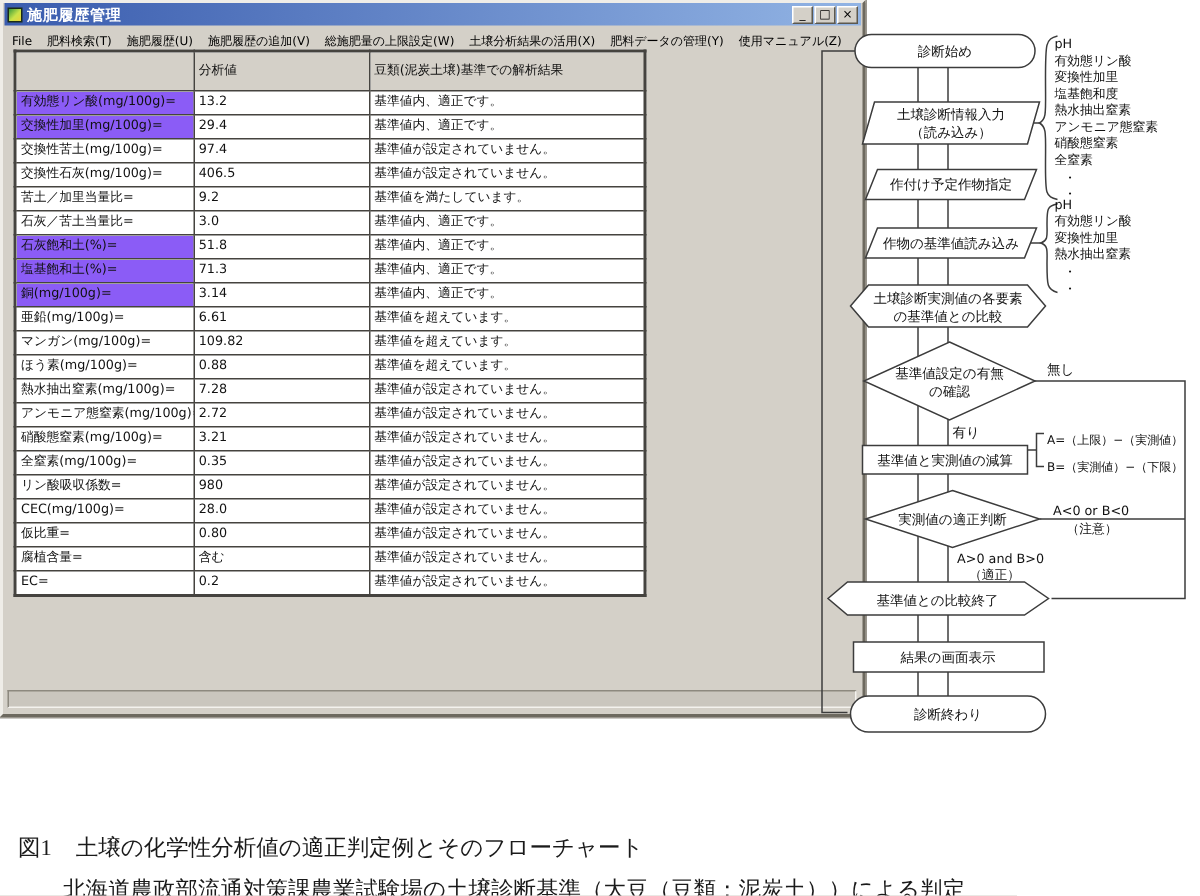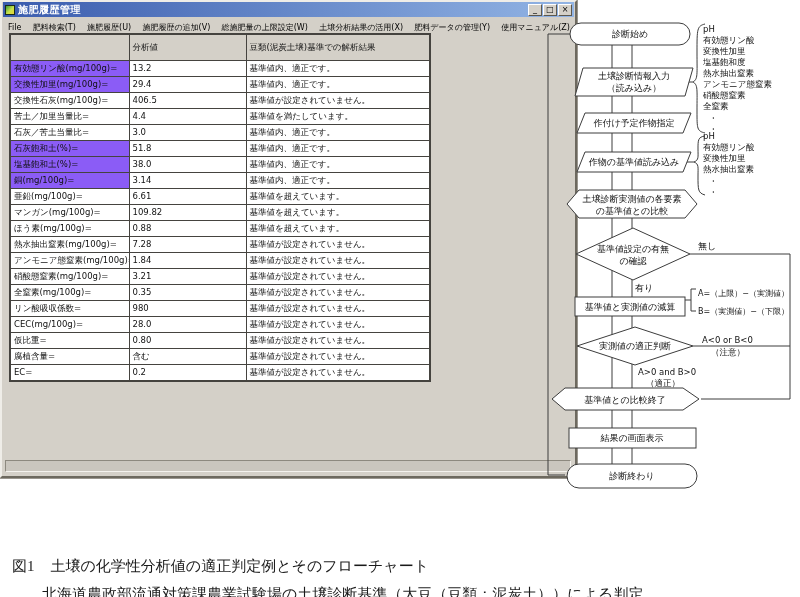--- a/index.html
+++ b/index.html
@@ -30,21 +30,21 @@
            white-space:nowrap; overflow:hidden; letter-spacing:0.5px; }
   .win-buttons { display:flex; gap:1px; }
   .win-buttons .wbtn {
     width:14px; height:12px; padding:0; font-size:8px; line-height:8px;
     background:#d4d0c8; color:#000;
     border:1px solid; border-color:#ffffff #5c584e #5c584e #ffffff;
     font-family:"DejaVu Sans",sans-serif; text-align:center;
   }
   .menubar {
     height:20px; display:flex; align-items:center; padding-left:1px;
-    font-size:8px; color:#000; white-space:nowrap;justify-content:space-between;
+    font-size:8px; color:#000; white-space:nowrap;
   }
   .menubar span { padding:1px 5px; cursor:default; }
 
   
   table.analysis {
     position:absolute; left:7px; top:31px; width:420px;
     border-collapse:collapse; table-layout:fixed; background:#ffffff;
     border:2px solid #45433f;
   }
   table.analysis col.c1 { width:119px; }
@@ -126,42 +126,47 @@
           <td class="green">有効態リン酸(mg/100g)=</td>
           <td>13.2</td>
           <td>基準値内、適正です。</td>
         </tr>
         <tr>
           <td class="green">交換性加里(mg/100g)=</td>
           <td>29.4</td>
           <td>基準値内、適正です。</td>
         </tr>
         <tr>
+          <td>交換性苦土(mg/100g)=</td>
+          <td>97.4</td>
+          <td>基準値が設定されていません。</td>
+        </tr>
+        <tr>
           <td>交換性石灰(mg/100g)=</td>
           <td>406.5</td>
           <td>基準値が設定されていません。</td>
         </tr>
         <tr>
           <td>苦土／加里当量比=</td>
-          <td>4.4</td>
+          <td>9.2</td>
           <td>基準値を満たしています。</td>
         </tr>
         <tr>
           <td>石灰／苦土当量比=</td>
           <td>3.0</td>
           <td>基準値内、適正です。</td>
         </tr>
         <tr>
           <td class="green">石灰飽和土(%)=</td>
           <td>51.8</td>
           <td>基準値内、適正です。</td>
         </tr>
         <tr>
           <td class="green">塩基飽和土(%)=</td>
-          <td>38.0</td>
+          <td>71.3</td>
           <td>基準値内、適正です。</td>
         </tr>
         <tr>
           <td class="green">銅(mg/100g)=</td>
           <td>3.14</td>
           <td>基準値内、適正です。</td>
         </tr>
         <tr>
           <td>亜鉛(mg/100g)=</td>
           <td>6.61</td>
@@ -177,21 +182,21 @@
           <td>0.88</td>
           <td>基準値を超えています。</td>
         </tr>
         <tr>
           <td>熱水抽出窒素(mg/100g)=</td>
           <td>7.28</td>
           <td>基準値が設定されていません。</td>
         </tr>
         <tr>
           <td>アンモニア態窒素(mg/100g)=</td>
-          <td>1.84</td>
+          <td>2.72</td>
           <td>基準値が設定されていません。</td>
         </tr>
         <tr>
           <td>硝酸態窒素(mg/100g)=</td>
           <td>3.21</td>
           <td>基準値が設定されていません。</td>
         </tr>
         <tr>
           <td>全窒素(mg/100g)=</td>
           <td>0.35</td>

